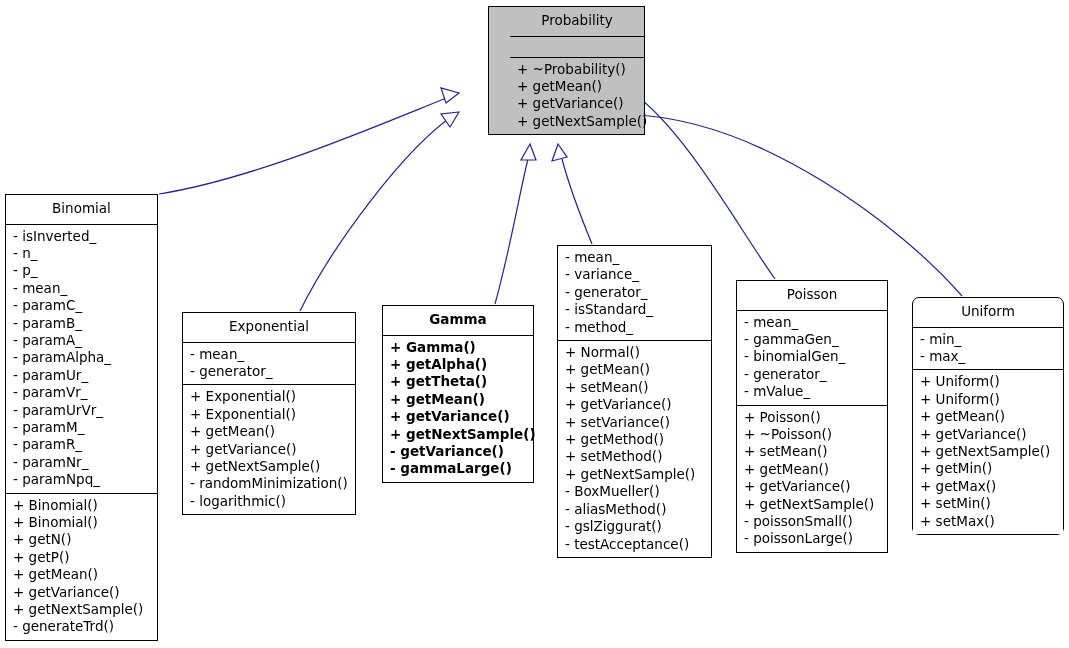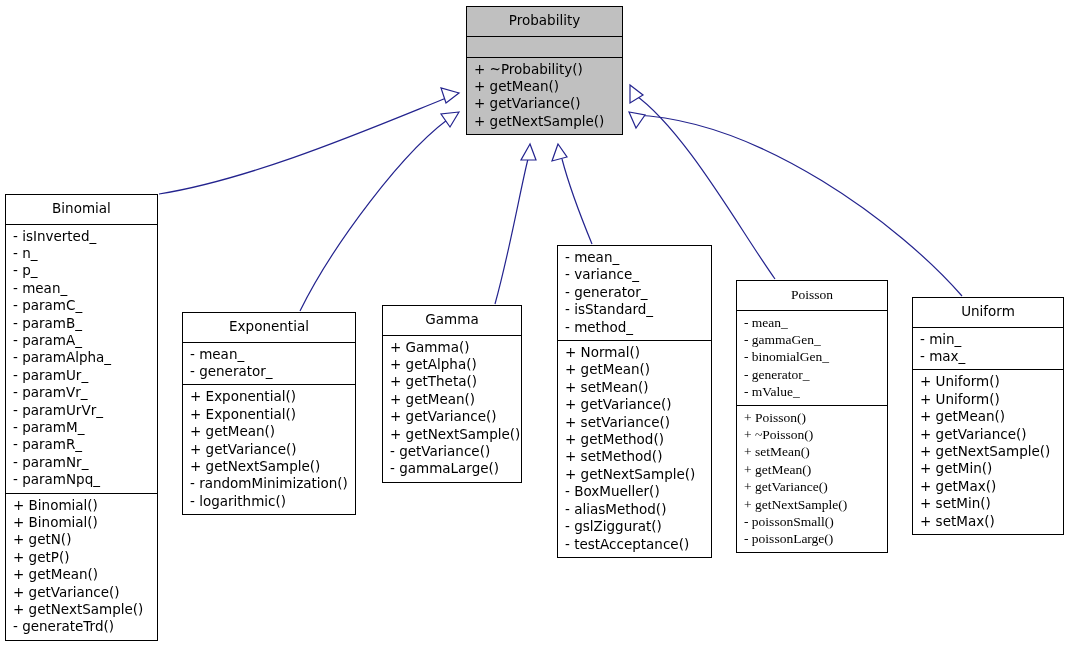--- a/index.html
+++ b/index.html
@@ -91,21 +91,21 @@
         <path d="M 775 279 C 740 230 685 130 634 94" fill="none" stroke="#23238e" stroke-width="1.2"></path>
         <path d="M 630 85 L 630 103 L 643 95 Z" fill="#ffffff" stroke="#23238e" stroke-width="1.2" stroke-linejoin="miter"></path>
       </g>
       <g>
         <path d="M 962 296 C 900 225 760 120 634 115" fill="none" stroke="#23238e" stroke-width="1.2"></path>
         <path d="M 629 112 L 636 128 L 645 115 Z" fill="#ffffff" stroke="#23238e" stroke-width="1.2" stroke-linejoin="miter"></path>
       </g>
     </svg>
 
   <div id="class-layer">
-      <div class="umlclass highlight" style="left: 466px; top: 6px; width: 157px;">
+      <div class="umlclass highlight" style="left: 488px; top: 6px; width: 157px; padding-left: 21px;">
         <div class="title">Probability</div>
         <div class="sect empty"></div>
         <div class="sect last">
           <div class="member">+ ~Probability()</div>
           <div class="member">+ getMean()</div>
           <div class="member">+ getVariance()</div>
           <div class="member">+ getNextSample()</div>
         </div>
       </div>
       <div class="umlclass" style="left: 5px; top: 194px; width: 153px;">
@@ -147,21 +147,21 @@
         <div class="sect last">
           <div class="member">+ Exponential()</div>
           <div class="member">+ Exponential()</div>
           <div class="member">+ getMean()</div>
           <div class="member">+ getVariance()</div>
           <div class="member">+ getNextSample()</div>
           <div class="member">- randomMinimization()</div>
           <div class="member">- logarithmic()</div>
         </div>
       </div>
-      <div class="umlclass" style="left: 382px; top: 305px; width: 140px;">
+      <div class="umlclass" style="left: 382px; top: 305px; width: 152px; font-weight: bold;">
         <div class="title">Gamma</div>
         <div class="sect last">
           <div class="member">+ Gamma()</div>
           <div class="member">+ getAlpha()</div>
           <div class="member">+ getTheta()</div>
           <div class="member">+ getMean()</div>
           <div class="member">+ getVariance()</div>
           <div class="member">+ getNextSample()</div>
           <div class="member">- getVariance()</div>
           <div class="member">- gammaLarge()</div>
@@ -183,41 +183,41 @@
           <div class="member">+ setVariance()</div>
           <div class="member">+ getMethod()</div>
           <div class="member">+ setMethod()</div>
           <div class="member">+ getNextSample()</div>
           <div class="member">- BoxMueller()</div>
           <div class="member">- aliasMethod()</div>
           <div class="member">- gslZiggurat()</div>
           <div class="member">- testAcceptance()</div>
         </div>
       </div>
-      <div class="umlclass" style="left: 736px; top: 280px; width: 152px; font-family: Liberation Serif, serif;">
+      <div class="umlclass" style="left: 736px; top: 280px; width: 152px;">
         <div class="title">Poisson</div>
         <div class="sect">
           <div class="member">- mean_</div>
           <div class="member">- gammaGen_</div>
           <div class="member">- binomialGen_</div>
           <div class="member">- generator_</div>
           <div class="member">- mValue_</div>
         </div>
         <div class="sect last">
           <div class="member">+ Poisson()</div>
           <div class="member">+ ~Poisson()</div>
           <div class="member">+ setMean()</div>
           <div class="member">+ getMean()</div>
           <div class="member">+ getVariance()</div>
           <div class="member">+ getNextSample()</div>
           <div class="member">- poissonSmall()</div>
           <div class="member">- poissonLarge()</div>
         </div>
       </div>
-      <div class="umlclass" style="left: 912px; top: 297px; width: 152px;">
+      <div class="umlclass" style="left: 912px; top: 297px; width: 152px; border-radius: 7px;">
         <div class="title">Uniform</div>
         <div class="sect">
           <div class="member">- min_</div>
           <div class="member">- max_</div>
         </div>
         <div class="sect last">
           <div class="member">+ Uniform()</div>
           <div class="member">+ Uniform()</div>
           <div class="member">+ getMean()</div>
           <div class="member">+ getVariance()</div>

